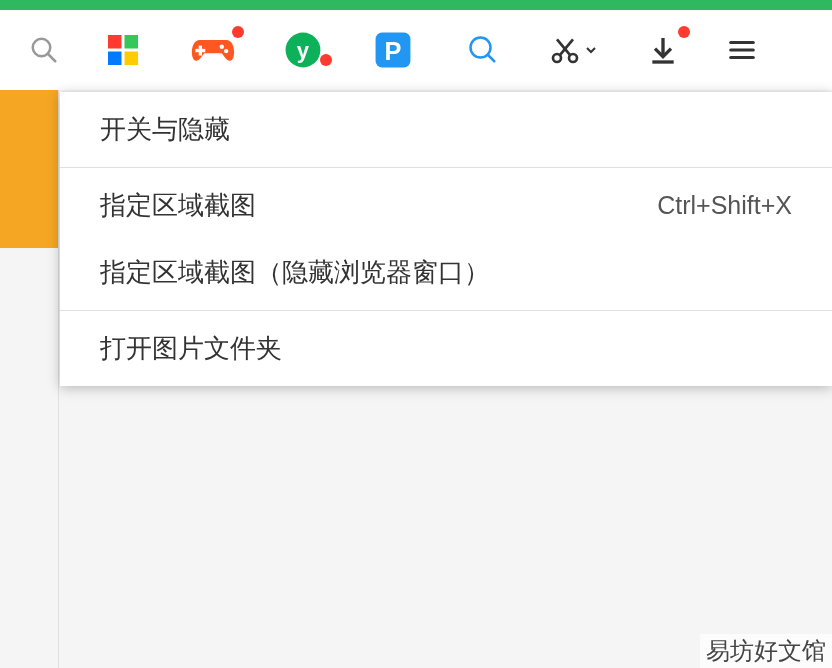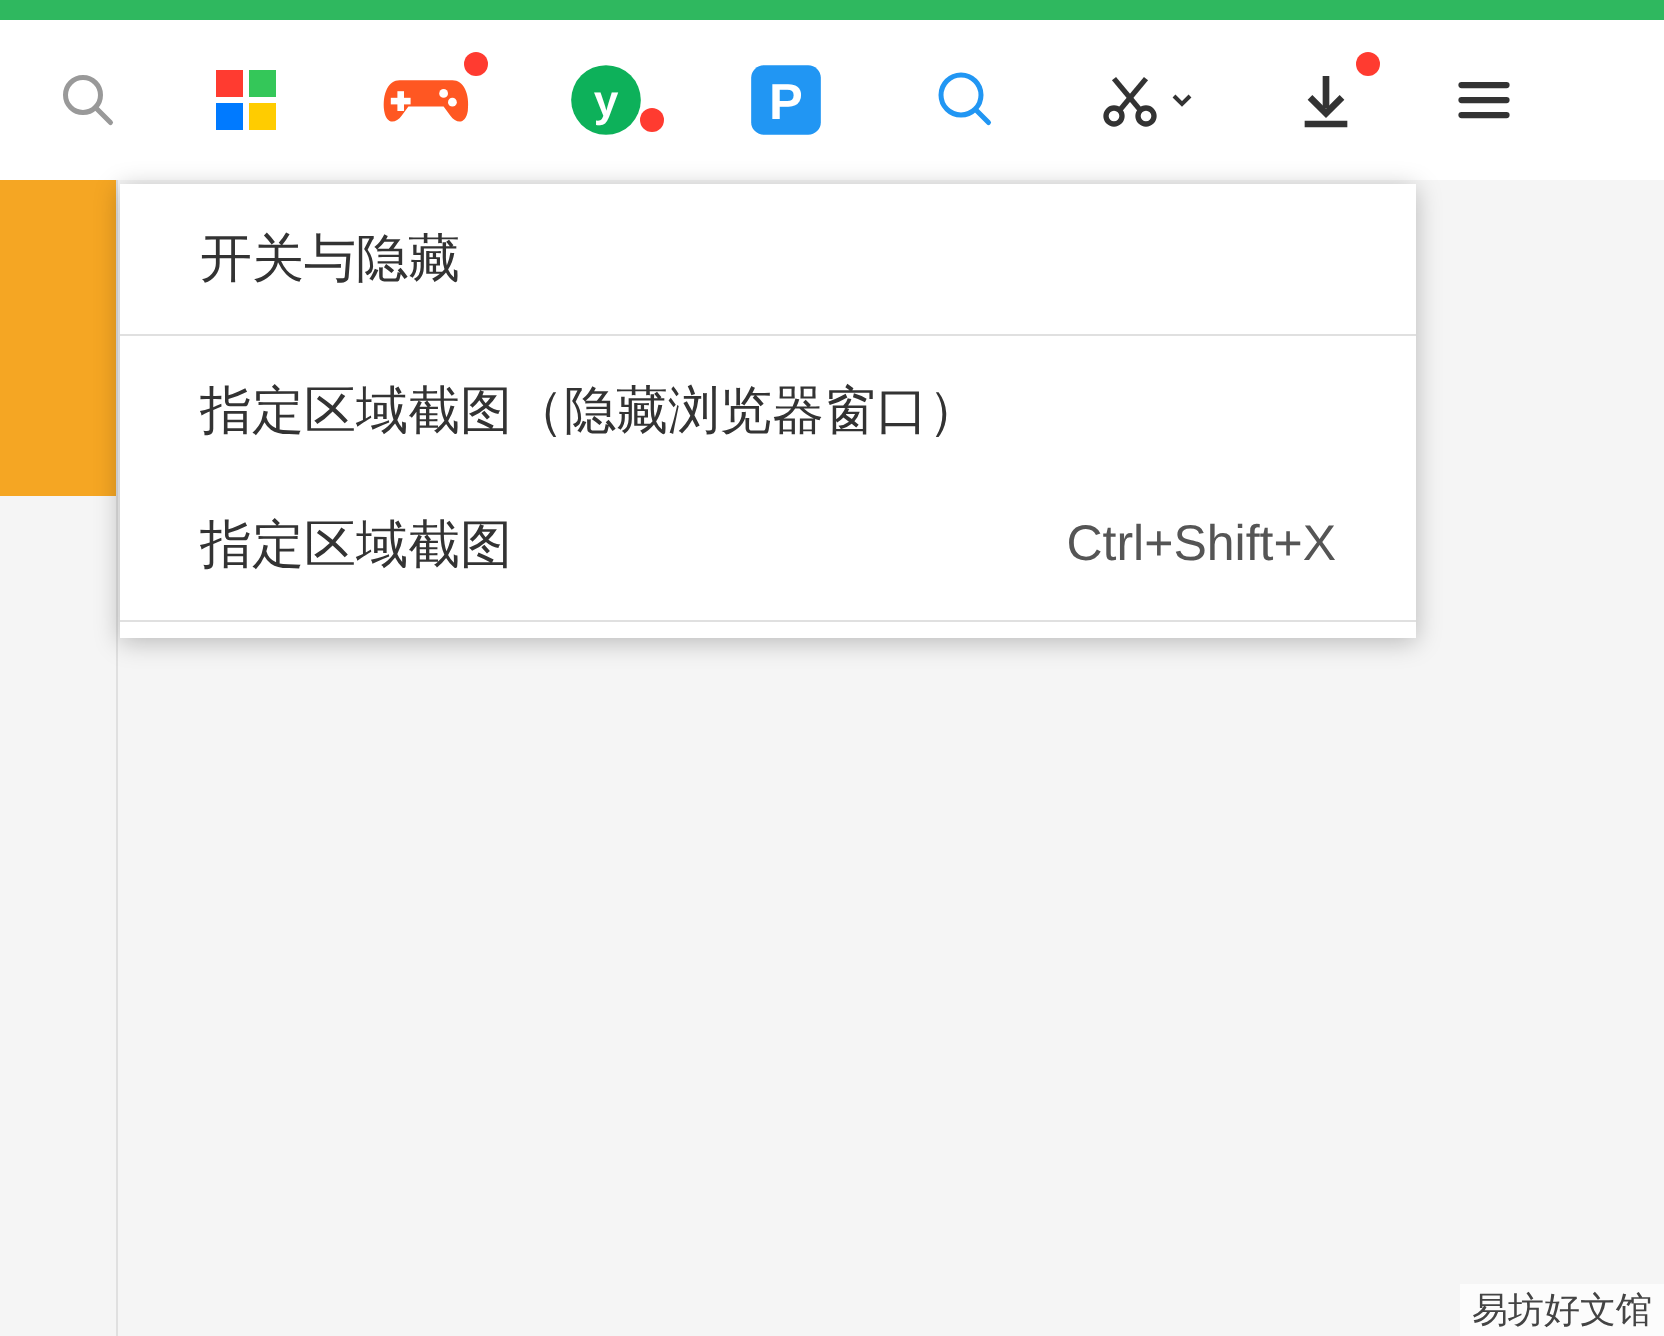--- a/index.html
+++ b/index.html
@@ -50,21 +50,21 @@
     left: 0;
     top: 90px;
     width: 58px;
     height: 158px;
     background: #f5a623;
   }
   .dropdown-menu {
     position: absolute;
     left: 60px;
     top: 92px;
-    width: 648px;
+    width: 772px;
     background: #ffffff;
     box-shadow: 0 2px 12px rgba(0,0,0,0.25);
     font-size: 26px;
     color: #333;
   }
   .menu-group {
     border-bottom: 1px solid #e0e0e0;
     padding: 4px 0;
   }
   .menu-group:last-child { border-bottom: none; }
@@ -79,21 +79,21 @@
   .menu-item-shortcut {
     color: #555;
     font-size: 25px;
   }
   .watermark {
     position: absolute;
     right: 0;
     bottom: 0;
     background: rgba(255,255,255,0.7);
     color: #444;
-    font-size: 18px;
+    font-size: 24px;
     padding: 1px 6px;
   }
   .badge-red {
     position: absolute;
     width: 12px;
     height: 12px;
     background: #ff3b30;
     border-radius: 50%;
     top: 16px;
   }
@@ -186,24 +186,27 @@
 <div class="divider-line"></div>
 
 <div class="dropdown-menu">
   <div class="menu-group">
     <div class="menu-item">
       <span class="menu-item-label">开关与隐藏</span>
     </div>
   </div>
   <div class="menu-group">
     <div class="menu-item">
-      <span class="menu-item-label">指定区域截图（隐藏浏览器窗口）</span>
-    </div>
-    <div class="menu-item">
       <span class="menu-item-label">指定区域截图</span>
       <span class="menu-item-shortcut">Ctrl+Shift+X</span>
     </div>
+    <div class="menu-item">
+      <span class="menu-item-label">指定区域截图（隐藏浏览器窗口）</span>
+    </div>
   </div>
   <div class="menu-group">
+    <div class="menu-item">
+      <span class="menu-item-label">打开图片文件夹</span>
+    </div>
   </div>
 </div>
 
 <div class="watermark">易坊好文馆</div>
 
 </body></html>

